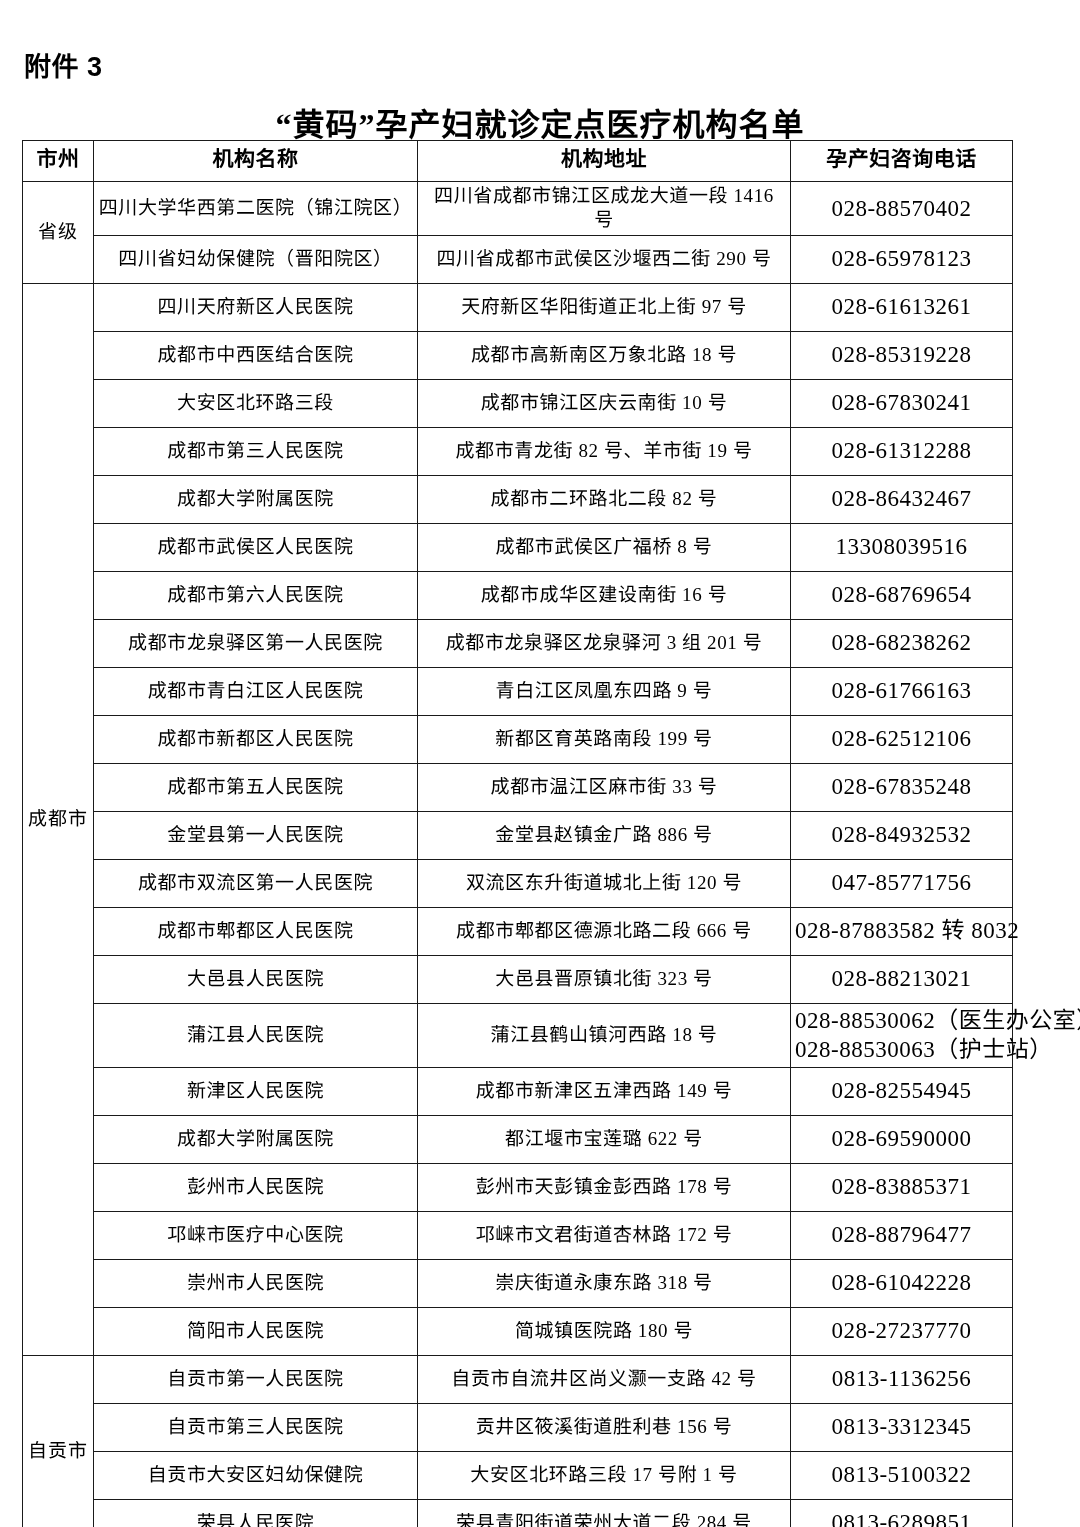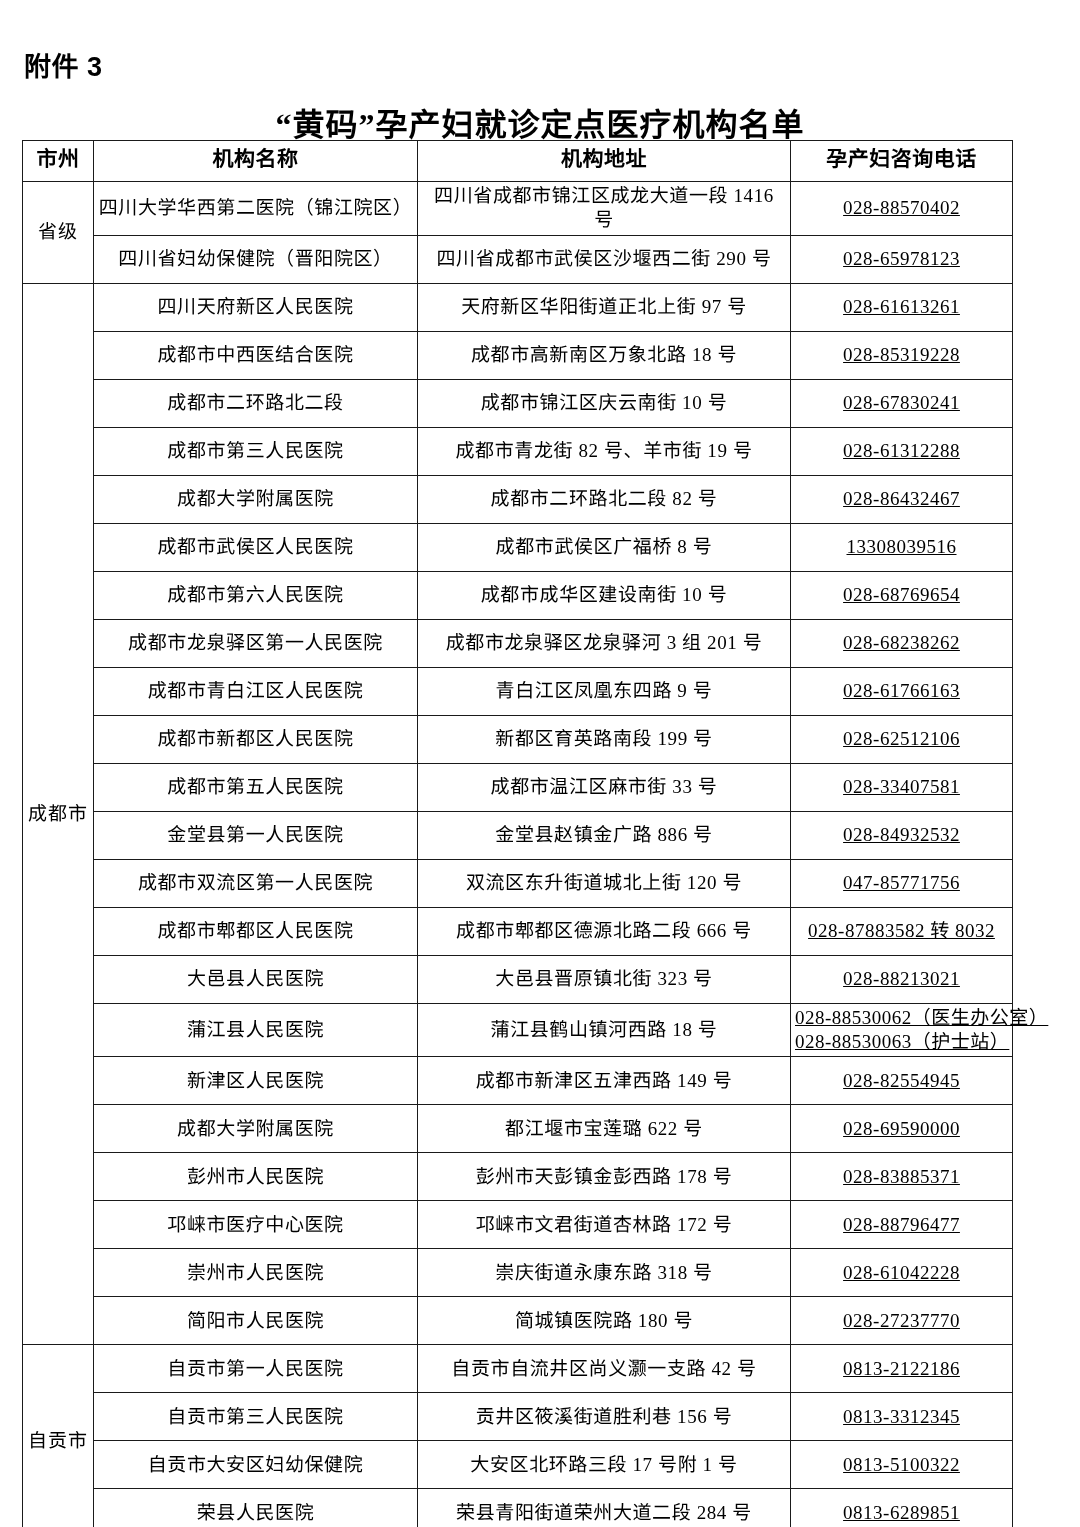--- a/index.html
+++ b/index.html
@@ -94,22 +94,21 @@
     margin-left: 19px;
   }
   td.name-cell {
     letter-spacing: 0.6px;
   }
   td.address-cell {
     letter-spacing: 0.6px;
   }
   td.phone-cell {
     letter-spacing: 0.5px;
-    font-size: 19px;
-    text-decoration: underline;
+    font-size: 23px;
   }
   td.phone-cell .phone-line {
     display: block;
     white-space: nowrap;
   }
   td.tall-two-line {
     height: 66px;
   }
 </style>
 </head>
@@ -162,21 +161,21 @@
             </td>
           </tr>
           <tr>
             <td class="name-cell">成都市中西医结合医院</td>
             <td class="address-cell">成都市高新南区万象北路 18 号</td>
             <td class="phone-cell">
               <span class="phone-line">028-85319228</span>
             </td>
           </tr>
           <tr>
-            <td class="name-cell">成都市二环路北二段</td>
+            <td class="name-cell">大安区北环路三段</td>
             <td class="address-cell">成都市锦江区庆云南街 10 号</td>
             <td class="phone-cell">
               <span class="phone-line">028-67830241</span>
             </td>
           </tr>
           <tr>
             <td class="name-cell">成都市第三人民医院</td>
             <td class="address-cell">成都市青龙街 82 号、羊市街 19 号</td>
             <td class="phone-cell">
               <span class="phone-line">028-61312288</span>
@@ -191,21 +190,21 @@
           </tr>
           <tr>
             <td class="name-cell">成都市武侯区人民医院</td>
             <td class="address-cell">成都市武侯区广福桥 8 号</td>
             <td class="phone-cell">
               <span class="phone-line">13308039516</span>
             </td>
           </tr>
           <tr>
             <td class="name-cell">成都市第六人民医院</td>
-            <td class="address-cell">成都市成华区建设南街 10 号</td>
+            <td class="address-cell">成都市成华区建设南街 16 号</td>
             <td class="phone-cell">
               <span class="phone-line">028-68769654</span>
             </td>
           </tr>
           <tr>
             <td class="name-cell">成都市龙泉驿区第一人民医院</td>
             <td class="address-cell">成都市龙泉驿区龙泉驿河 3 组 201 号</td>
             <td class="phone-cell">
               <span class="phone-line">028-68238262</span>
             </td>
@@ -221,21 +220,21 @@
             <td class="name-cell">成都市新都区人民医院</td>
             <td class="address-cell">新都区育英路南段 199 号</td>
             <td class="phone-cell">
               <span class="phone-line">028-62512106</span>
             </td>
           </tr>
           <tr>
             <td class="name-cell">成都市第五人民医院</td>
             <td class="address-cell">成都市温江区麻市街 33 号</td>
             <td class="phone-cell">
-              <span class="phone-line">028-33407581</span>
+              <span class="phone-line">028-67835248</span>
             </td>
           </tr>
           <tr>
             <td class="name-cell">金堂县第一人民医院</td>
             <td class="address-cell">金堂县赵镇金广路 886 号</td>
             <td class="phone-cell">
               <span class="phone-line">028-84932532</span>
             </td>
           </tr>
           <tr>
@@ -307,21 +306,21 @@
             <td class="address-cell">简城镇医院路 180 号</td>
             <td class="phone-cell">
               <span class="phone-line">028-27237770</span>
             </td>
           </tr>
           <tr>
             <td class="region-cell" rowspan="4">自贡市</td>
             <td class="name-cell">自贡市第一人民医院</td>
             <td class="address-cell">自贡市自流井区尚义灏一支路 42 号</td>
             <td class="phone-cell">
-              <span class="phone-line">0813-2122186</span>
+              <span class="phone-line">0813-1136256</span>
             </td>
           </tr>
           <tr>
             <td class="name-cell">自贡市第三人民医院</td>
             <td class="address-cell">贡井区筱溪街道胜利巷 156 号</td>
             <td class="phone-cell">
               <span class="phone-line">0813-3312345</span>
             </td>
           </tr>
           <tr>

